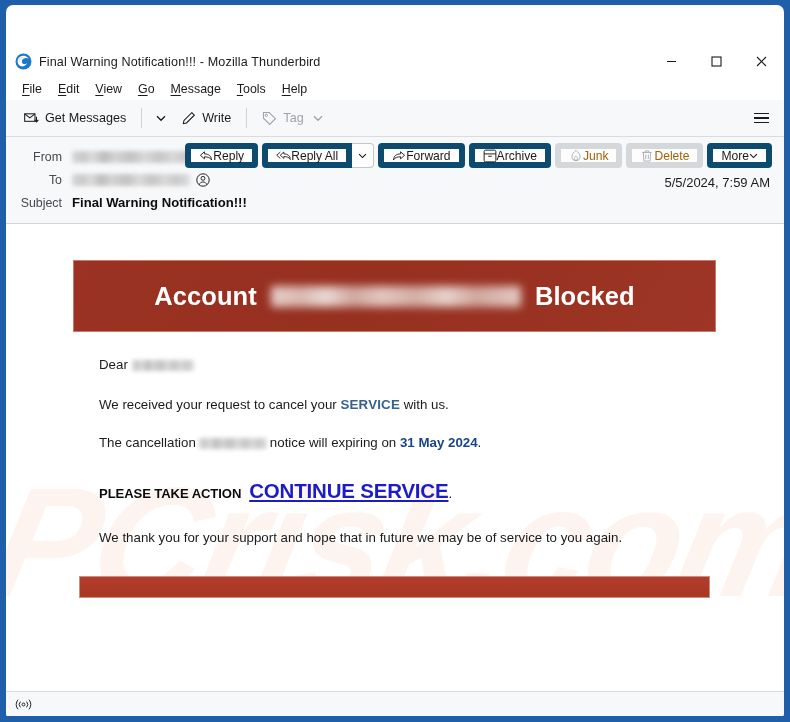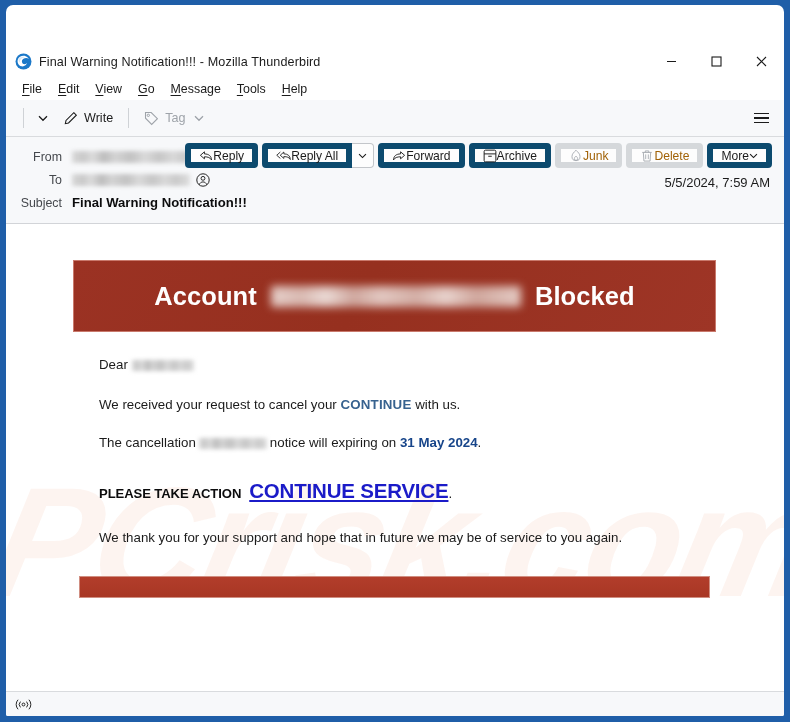--- a/index.html
+++ b/index.html
@@ -350,20 +350,28 @@
       <div class="menu-item"><u>F</u>ile</div>
       <div class="menu-item"><u>E</u>dit</div>
       <div class="menu-item"><u>V</u>iew</div>
       <div class="menu-item"><u>G</u>o</div>
       <div class="menu-item"><u>M</u>essage</div>
       <div class="menu-item"><u>T</u>ools</div>
       <div class="menu-item"><u>H</u>elp</div>
     </div>
 
     <div class="toolbar">
+      <div class="tbar-btn">
+        <svg width="15" height="15" viewBox="0 0 16 16">
+          <rect x="0.7" y="3" width="11" height="8" stroke="#1b1b1b" stroke-width="1.1" fill="none"></rect>
+          <path d="M0.7 3l5.5 4.3L11.7 3" stroke="#1b1b1b" stroke-width="1.1" fill="none"></path>
+          <path d="M13.3 6v5.2M11.3 9.4l2 2.2 2-2.2" stroke="#1b1b1b" stroke-width="1.2" fill="none"></path>
+        </svg>
+        <span>Get Messages</span>
+      </div>
       <div class="tbar-sep"></div>
       <div class="tbar-caret">
         <svg width="10" height="7" viewBox="0 0 10 7">
           <path d="M1 1.3L5 5.3 9 1.3" stroke="#1b1b1b" stroke-width="1.3" fill="none"></path>
         </svg>
       </div>
       <div class="tbar-btn">
         <svg width="15" height="15" viewBox="0 0 16 16">
           <path d="M11.5 1.8l2.7 2.7-8.3 8.3-3.4.7.7-3.4z" stroke="#1b1b1b" stroke-width="1.15" fill="none"></path>
         </svg>
@@ -495,21 +503,21 @@
           <span class="redacted-light"></span>
           <span class="banner-text">Blocked</span>
         </div>
 
         <div class="para p-dear">
           <span>Dear</span><span class="redacted name"></span>
         </div>
 
         <div class="para p-request">
           <span>We received your request to cancel your</span>
-          <span class="kw-services">CONTINUE</span>
+          <span class="kw-services">SERVICE</span>
           <span>with us.</span>
         </div>
 
         <div class="para p-cancel">
           <span>The cancellation</span><span class="redacted policy"></span><span>notice will expiring on</span>
           <span class="kw-date">31 May 2024</span><span>.</span>
         </div>
 
         <div class="para p-action">
           <span class="lbl-action">PLEASE TAKE ACTION</span><a class="cta-link" href="#">CONTINUE SERVICE</a><span class="cta-dot">.</span>

